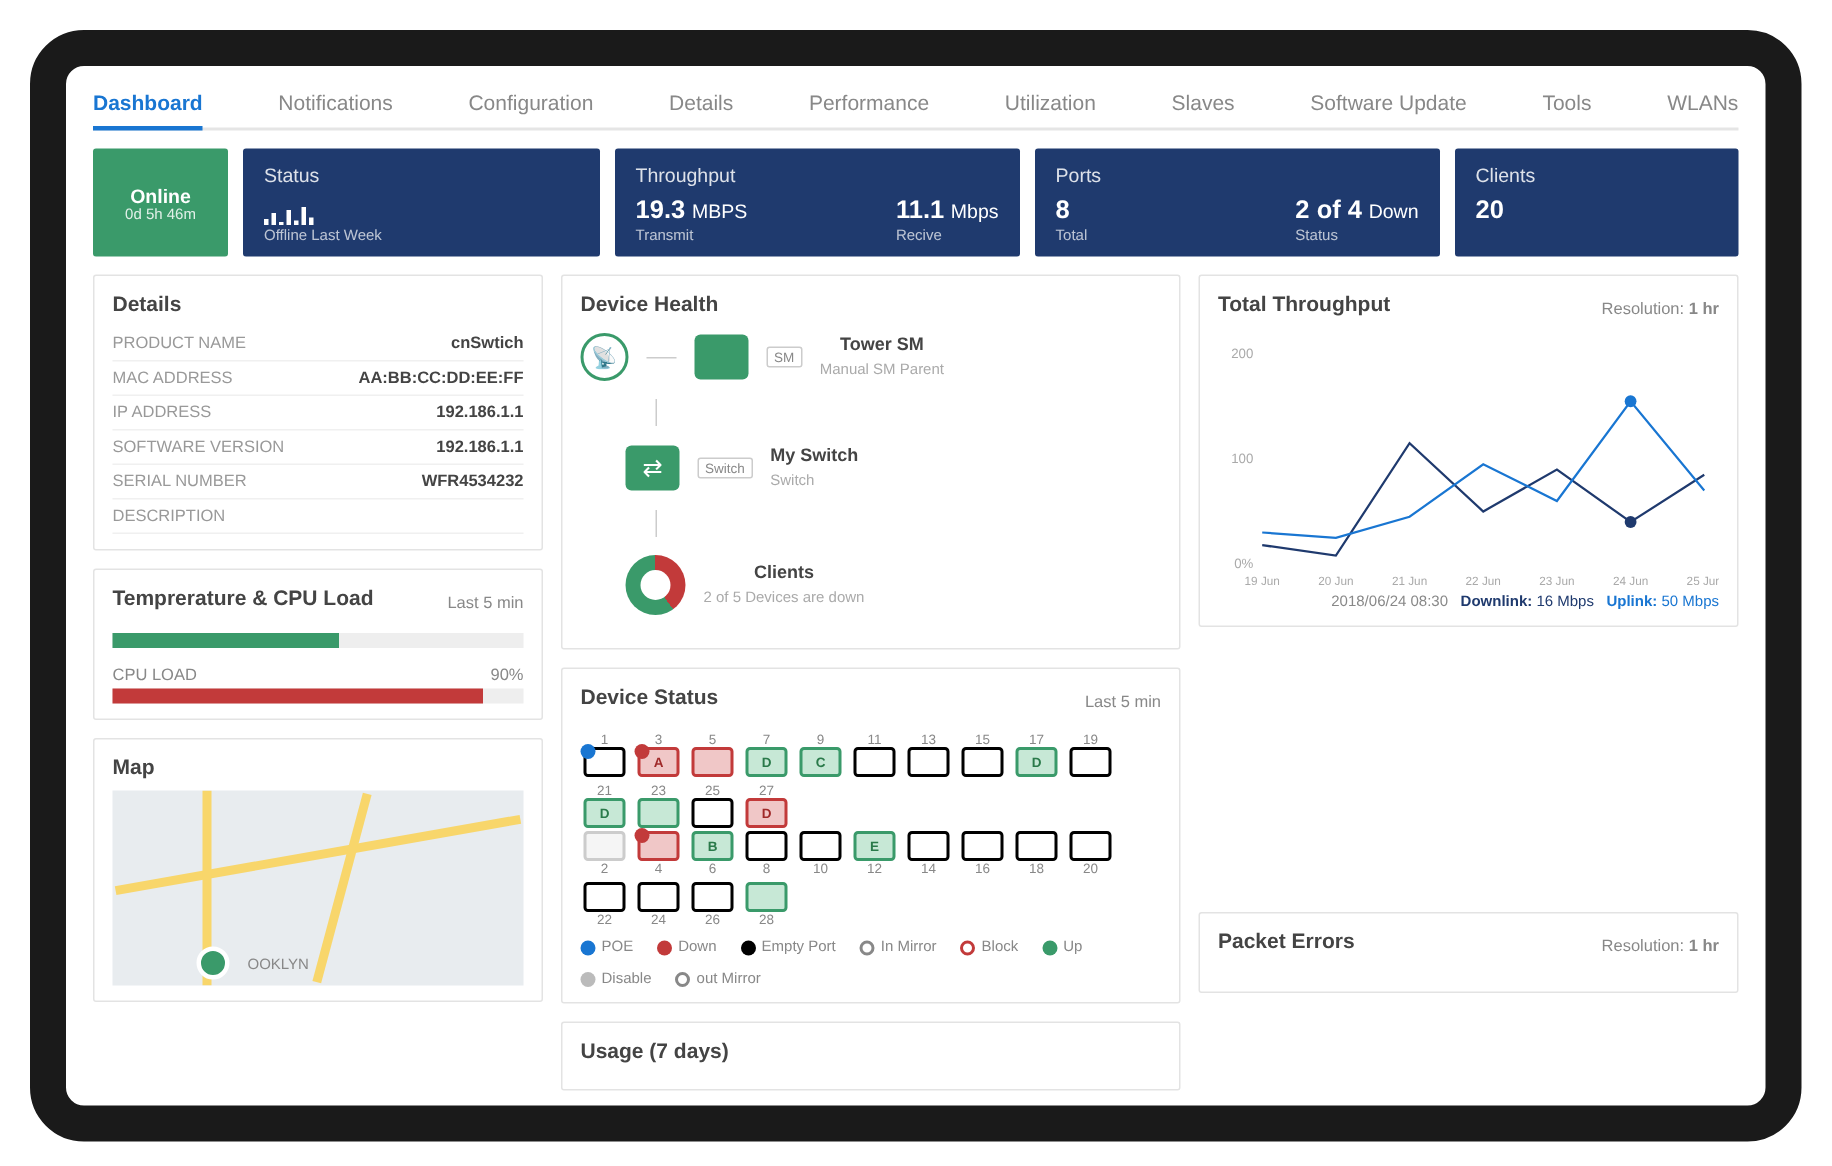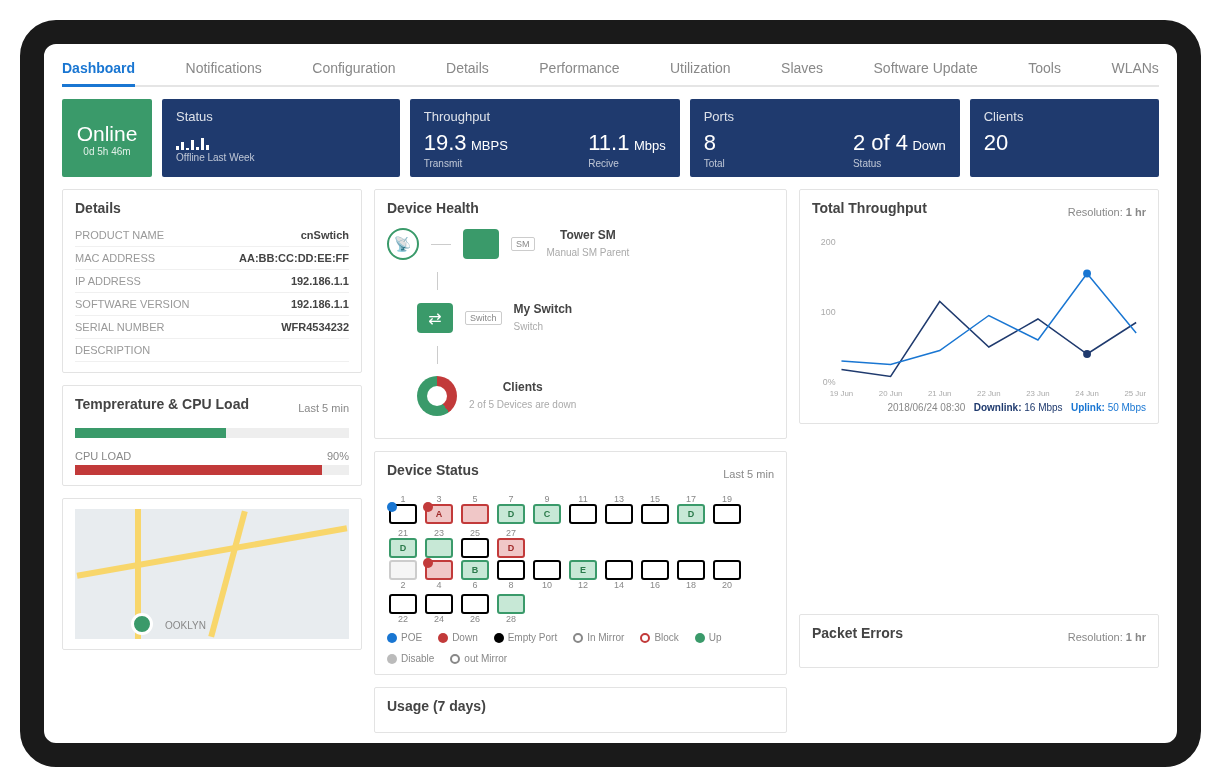--- a/index.html
+++ b/index.html
@@ -11,24 +11,24 @@
 
 .tabs { display: flex; border-bottom: 2px solid #e5e5e5; gap: 22px; font-size: 14px; color: #888; justify-content: space-between; }
 .tab { padding: 6px 0 8px; cursor: pointer; }
 .tab.active { color: #1976d2; border-bottom: 3px solid #1976d2; margin-bottom: -2px; font-weight: bold; }
 
 .stat-row { display: flex; gap: 10px; margin: 12px 0; }
 .stat-card { flex: 1; background: #1f3a6e; color: #fff; padding: 10px 14px 8px; border-radius: 2px; }
 .stat-card.online { background: #3a9a6a; flex: 0 0 90px; text-align: center; display: flex; flex-direction: column; justify-content: center; }
 .stat-title { font-size: 13px; opacity: 0.85; margin-bottom: 6px; }
 .stat-card .row { display: flex; justify-content: space-between; align-items: flex-end; }
-.stat-big { font-size: 22px; font-weight: 400; }
+.stat-big { font-size: 17px; font-weight: 700; }
 .stat-unit { font-size: 13px; font-weight: 300; }
 .stat-sub { font-size: 10px; opacity: 0.7; margin-top: 2px; }
-.online-big { font-size: 21px; font-weight: normal; }
+.online-big { font-size: 13px; font-weight: bold; }
 .online-sub { font-size: 10px; opacity: 0.85; }
 .spark { height: 20px; display: flex; align-items: flex-end; gap: 2px; }
 .spark span { width: 3px; background: #fff; }
 
 .grid { display: grid; grid-template-columns: 300px 1fr 360px; gap: 12px; }
 .col { display: flex; flex-direction: column; gap: 12px; }
 .panel { border: 1px solid #e3e3e3; border-radius: 2px; padding: 10px 12px; background: #fff; }
 .panel h3 { font-size: 14px; color: #444; font-weight: bold; margin-bottom: 8px; }
 .panel-head { display: flex; justify-content: space-between; align-items: center; margin-bottom: 8px; }
 .panel-head span { font-size: 11px; color: #888; text-align: center; }
@@ -193,20 +193,21 @@
             </div>
       <div class="bar-label" style="margin-top:12px">
               <span>CPU LOAD</span>
               <span>90%</span>
             </div>
       <div class="bar cpu">
               <div id="cpu-bar" style="width: 90%;"></div>
             </div>
     </div>
     <div class="panel">
+      <h3>Map</h3>
       <div class="map-box">
         <div class="road" style="left:0;top:40px;width:100%;height:6px;transform:rotate(-10deg)"></div>
         <div class="road" style="left:60px;top:0;width:6px;height:100%"></div>
         <div class="road" style="left:150px;top:0;width:6px;height:100%;transform:rotate(15deg)"></div>
         <div style="position:absolute;bottom:8px;left:90px;font-size:10px;color:#888">OOKLYN</div>
         <div class="marker" style="bottom:4px;left:56px"></div>
       </div>
     </div>
   </div>
 

